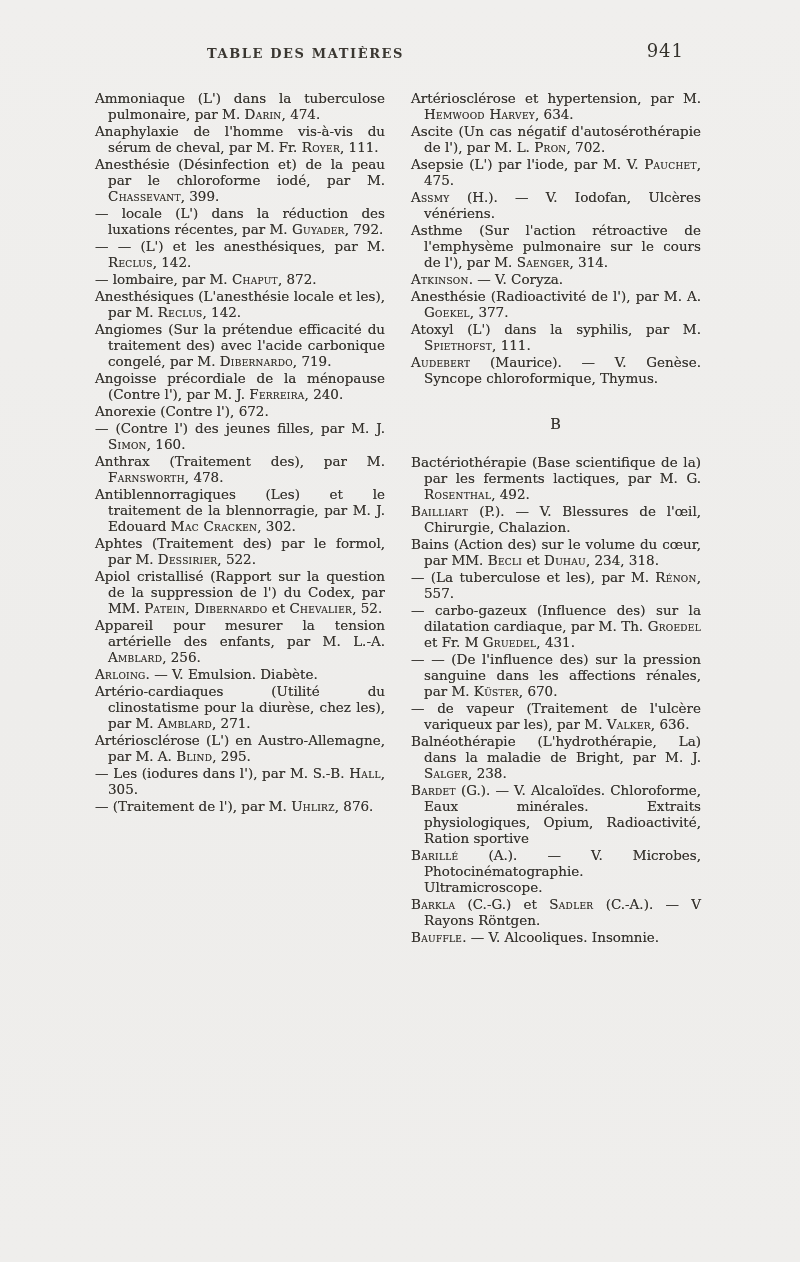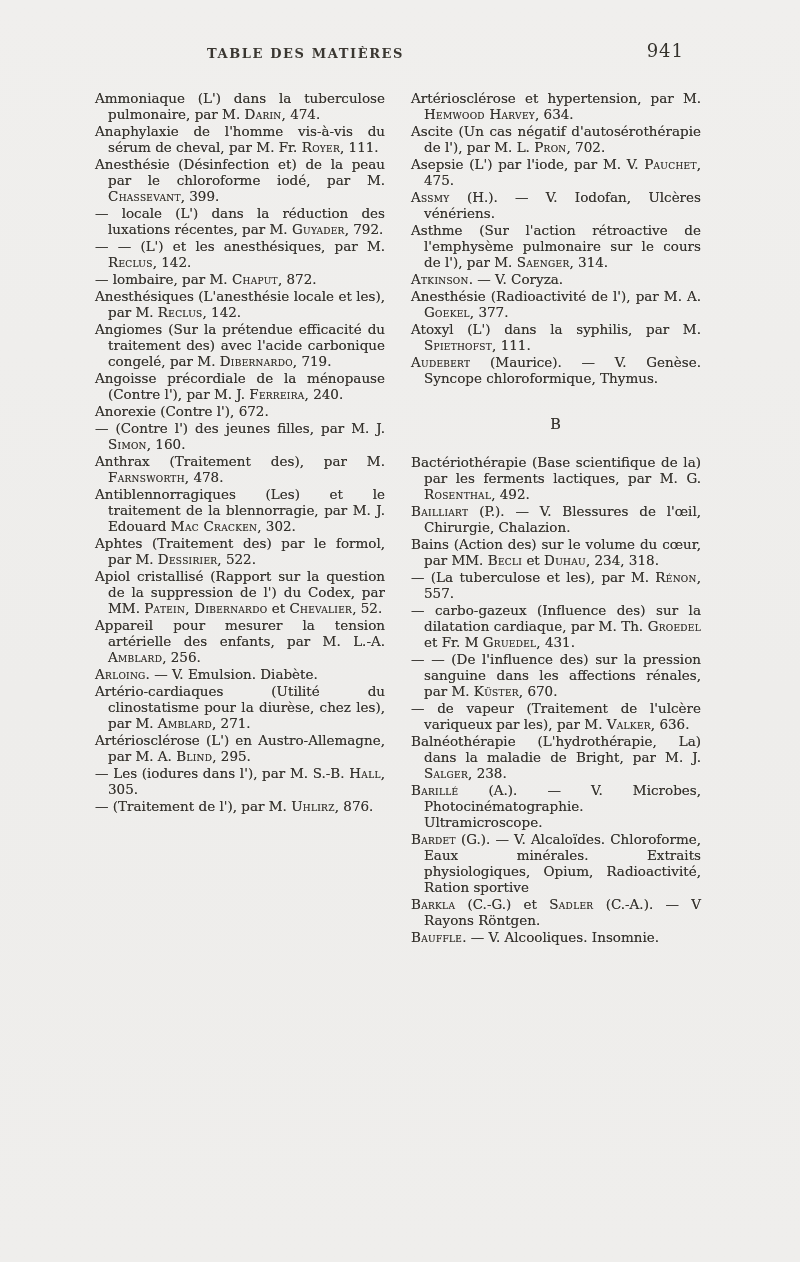--- a/index.html
+++ b/index.html
@@ -111,19 +111,19 @@
         <div class="entry"><span class="sc">Audebert</span><span class="r"> (Maurice). — V. </span><span class="i">Genèse. Syncope chloroformique, Thymus.</span></div>
         <div class="section-heading">B</div>
         <div class="entry"><span class="i">Bactériothérapie</span><span class="r"> (Base scientifique de la) par les ferments lactiques, par M. G. </span><span class="sc">Rosenthal</span><span class="r">, 492.</span></div>
         <div class="entry"><span class="sc">Bailliart</span><span class="r"> (P.). — V. </span><span class="i">Blessures de l'œil, Chirurgie, Chalazion.</span></div>
         <div class="entry"><span class="i">Bains</span><span class="r"> (Action des) sur le volume du cœur, par MM. </span><span class="sc">Becli</span><span class="r"> et </span><span class="sc">Duhau</span><span class="r">, 234, 318.</span></div>
         <div class="entry"><span class="r">— (La tuberculose et les), par M. </span><span class="sc">Rénon</span><span class="r">, 557.</span></div>
         <div class="entry"><span class="r">— </span><span class="i">carbo-gazeux</span><span class="r"> (Influence des) sur la dilatation cardiaque, par M. Th. </span><span class="sc">Groedel</span><span class="r"> et Fr. M </span><span class="sc">Gruedel</span><span class="r">, 431.</span></div>
         <div class="entry"><span class="r">— — (De l'influence des) sur la pression sanguine dans les affections rénales, par M. </span><span class="sc">Küster</span><span class="r">, 670.</span></div>
         <div class="entry"><span class="r">— </span><span class="i">de vapeur</span><span class="r"> (Traitement de l'ulcère variqueux par les), par M. </span><span class="sc">Valker</span><span class="r">, 636.</span></div>
         <div class="entry"><span class="i">Balnéothérapie</span><span class="r"> (L'hydrothérapie, La) dans la maladie de Bright, par M. J. </span><span class="sc">Salger</span><span class="r">, 238.</span></div>
+        <div class="entry"><span class="sc">Bardet</span><span class="r"> (G.). — V. </span><span class="i">Alcaloïdes. Chloroforme, Eaux minérales. Extraits physiologiques, Opium, Radioactivité, Ration sportive</span></div>
         <div class="entry"><span class="sc">Barillé</span><span class="r"> (A.). — V. </span><span class="i">Microbes, Photocinématographie. Ultramicroscope.</span></div>
-        <div class="entry"><span class="sc">Bardet</span><span class="r"> (G.). — V. </span><span class="i">Alcaloïdes. Chloroforme, Eaux minérales. Extraits physiologiques, Opium, Radioactivité, Ration sportive</span></div>
         <div class="entry"><span class="sc">Barkla</span><span class="r"> (C.-G.) et </span><span class="sc">Sadler</span><span class="r"> (C.-A.). — V </span><span class="i">Rayons Röntgen.</span></div>
         <div class="entry"><span class="sc">Bauffle</span><span class="r">. — V. </span><span class="i">Alcooliques. Insomnie.</span></div>
       </div>
   </div>
 </div>
 
 </body></html>

